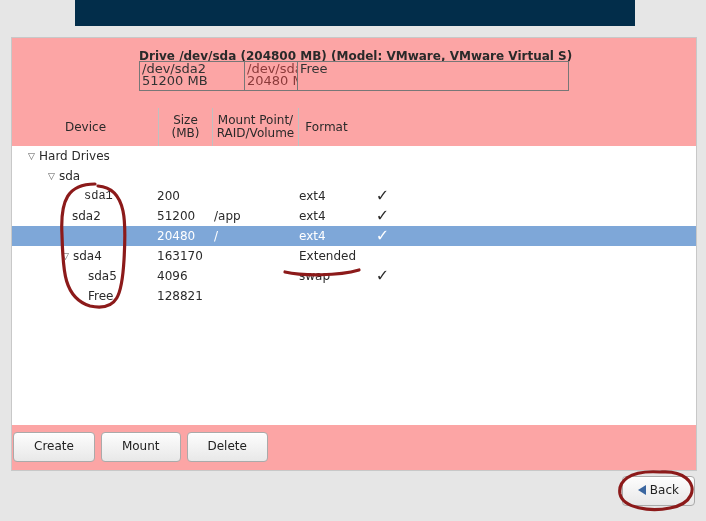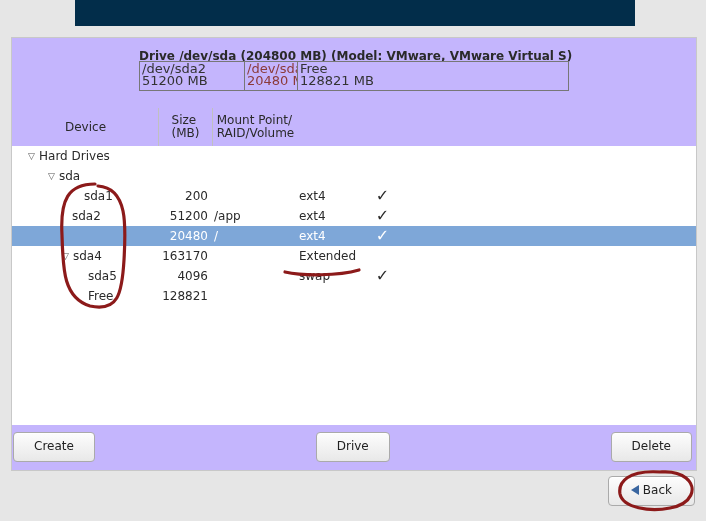--- a/index.html
+++ b/index.html
@@ -1,43 +1,43 @@
 <!DOCTYPE html>
 <html><head>
 <meta charset="utf-8">
 <style>
   html,body{margin:0;padding:0;width:706px;height:521px;font-family:"DejaVu Sans","Liberation Sans",Arial,sans-serif;font-size:12px;color:#2a2a2a;background:#e6e6e6;overflow:hidden}
   .banner{position:absolute;left:75px;top:0;width:560px;height:26px;background:#022d4a}
-  .main{position:absolute;left:11px;top:37px;width:684px;height:432px;background:#c4b5fd;border:1px solid #c8c8c8}
+  .main{position:absolute;left:11px;top:37px;width:684px;height:432px;background:#fca5a5;border:1px solid #c8c8c8}
   .title{position:absolute;left:127px;top:11px;font-weight:bold}
   .diagram{position:absolute;left:127px;top:23px;width:430px;height:30px;border:1px solid #777;box-sizing:border-box;display:flex}
   .seg{border-right:1px solid #777;padding:1px 2px;line-height:12px;box-sizing:border-box;font-size:13px;color:#333;overflow:hidden}
   .seg .l{display:block;white-space:nowrap}
   .seg .l.r{color:#8b3a3a}
   .seg:last-child{border-right:0}
   .headers{position:absolute;left:1px;top:70px;right:1px;height:38px;border-bottom:1px solid #c0c0c0;display:flex}
-  .col{border-right:1px solid #c0c0c0;display:flex;align-items:center;justify-content:center;text-align:left;line-height:13px}
+  .col{border-right:1px solid #c0c0c0;display:flex;align-items:center;justify-content:center;text-align:center;line-height:13px}
   .col:last-child{border-right:0}
   .c1{width:145px}.c2{width:53px}.c3{width:85px}.c4{width:53px}.c5{width:55px}
   .tree{position:absolute;left:0;top:108px;right:0;bottom:45px;overflow:hidden;background:#fff}
   .row{height:20px;line-height:20px;position:relative}
   .row.sel{background:#7ea7d8;color:#fff}
   .cell{position:absolute;top:0;height:20px}
   .cdev{left:0;width:145px;padding-left:0}
-  .csize{left:145px;width:53px;text-align:right;padding-right:2px;box-sizing:border-box}
+  .csize{left:145px;width:53px;padding-right:2px;box-sizing:border-box}
   .cmnt{left:198px;width:85px;padding-left:4px}
   .ctyp{left:283px;width:60px;padding-left:4px}
   .cfmt{left:343px;width:55px;text-align:center;font-size:16px;color:#2a2a2a}
   .row.sel .cfmt{color:#fff}
   .tri{display:inline-block;width:9px;margin-right:2px;font-size:9px;color:#555;vertical-align:1px}
   .labelwrap{position:absolute;left:0;top:0;height:20px;display:flex;align-items:center}
-  .btnbar{position:absolute;left:1px;right:4px;bottom:4px;height:34px;display:flex;justify-content:space-between;gap:6px}
+  .btnbar{position:absolute;left:1px;right:4px;bottom:4px;height:34px;display:flex;justify-content:flex-start;gap:6px}
   .btn{background:linear-gradient(#fdfdfd,#e8e8e8);border:1px solid #aaa;border-radius:4px;height:28px;line-height:26px;padding:0 20px;cursor:pointer;font-size:12px;color:#222;box-shadow:0 1px 0 #fff inset}
   .navbar{position:absolute;left:11px;right:11px;bottom:11px;height:34px;display:flex;justify-content:flex-end;gap:10px}
-  .btn.nav{padding:0 22px}
+  .btn.nav{padding:0 15px}
   .arrow{display:inline-block;width:0;height:0;border-top:5px solid transparent;border-bottom:5px solid transparent;vertical-align:-1px}
   .arrow.left{border-right:8px solid #3a66a0;margin-right:4px}
   .arrow.right{border-left:8px solid #3a66a0;margin-left:4px}
   
   .anno{position:absolute;pointer-events:none}
   .anno svg{width:100%;height:100%;overflow:visible}
   .anno path{fill:none;stroke:#8c1a1a;stroke-width:3.2;stroke-linecap:round;stroke-linejoin:round}
 </style>
 </head>
 <body>
@@ -50,30 +50,30 @@
       <div class="seg" style="width: 105px;">
         <span class="l">/dev/sda2</span>
         <span class="l">51200 MB</span>
       </div>
       <div class="seg" style="width: 53px;">
         <span class="l r">/dev/sda3</span>
         <span class="l r">20480 MB</span>
       </div>
       <div class="seg" style="width: 270px;">
         <span class="l">Free</span>
-        <span class="l">128821 MB</span>
       </div>
     </div>
 
   <div class="headers">
     <div class="col c1">Device</div>
     <div class="col c2" style="white-space:pre-line">Size
 (MB)</div>
     <div class="col c3" style="white-space:pre-line">Mount Point/
 RAID/Volume</div>
+    <div class="col c5">Format</div>
   </div>
 
   <div class="tree" id="tree">
       <div class="row">
         <div class="cell cdev">
           <div class="labelwrap" style="left: 16px;">
             <span class="tri">▽</span>
             <span>Hard Drives</span>
           </div>
         </div>
@@ -89,21 +89,21 @@
             <span>sda</span>
           </div>
         </div>
         <div class="cell csize"></div>
         <div class="cell cmnt"></div>
         <div class="cell ctyp"></div>
         <div class="cell cfmt"></div>
       </div>
       <div class="row">
         <div class="cell cdev">
-          <div class="labelwrap" style="left: 72px;">
+          <div class="labelwrap" style="left: 72px; font-family: Liberation Mono, monospace;">
             <span>sda1</span>
           </div>
         </div>
         <div class="cell csize">200</div>
         <div class="cell ctyp">ext4</div>
         <div class="cell cfmt">✓</div>
       </div>
       <div class="row">
         <div class="cell cdev">
           <div class="labelwrap" style="left: 60px;">
@@ -152,21 +152,21 @@
         </div>
         <div class="cell csize">128821</div>
         <div class="cell cmnt"></div>
         <div class="cell ctyp"></div>
         <div class="cell cfmt"></div>
       </div>
     </div>
 
   <div class="btnbar">
     <div class="btn">Create</div>
-    <div class="btn">Drive</div>
+    <div class="btn">Mount</div>
     <div class="btn">Delete</div>
   </div>
 </div>
 
 <div class="navbar">
   <div class="btn nav"><span class="arrow left"></span><span>Back</span></div>
 </div>
 
 <div class="anno" style="left:60px;top:180px;width:70px;height:130px">
   <svg viewBox="0 0 70 130" xmlns="http://www.w3.org/2000/svg">

